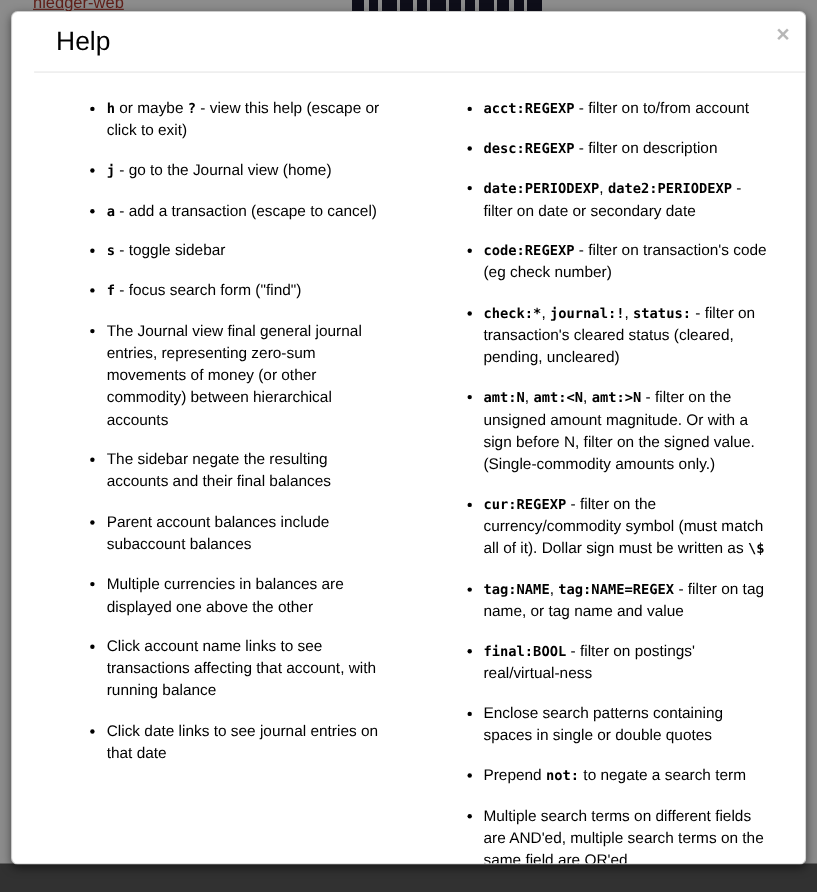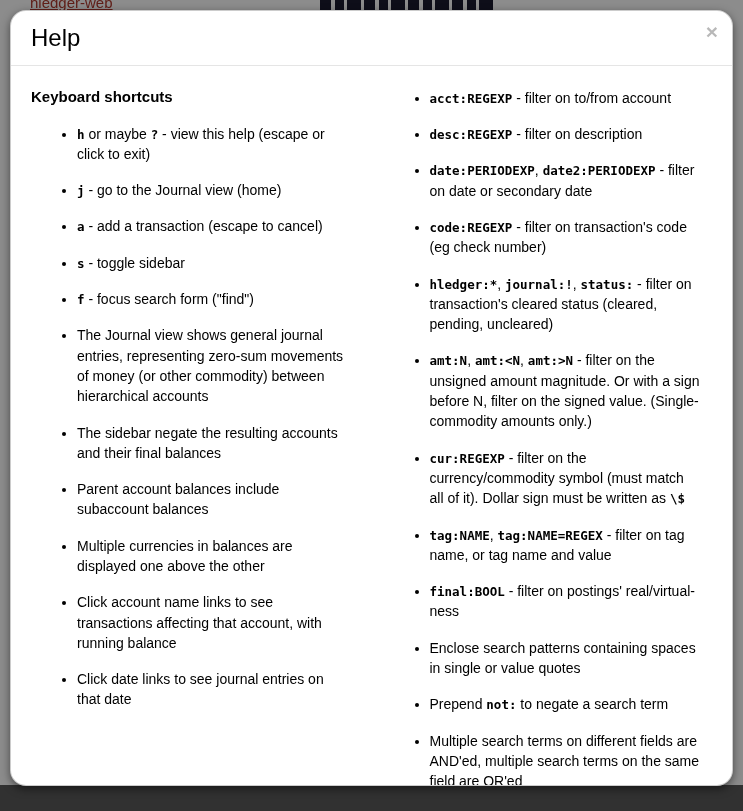--- a/index.html
+++ b/index.html
@@ -31,23 +31,23 @@
     position: absolute; left: 0; right: 0; bottom: 0; height: 26px;
     background: #5a5a5a;
   }
 
   
   .backdrop { position: absolute; inset: 0; background: rgba(0,0,0,0.45); }
 
   
   .modal {
     position: absolute; top: 10px; left: 10px; width: 723px; height: 776px;
-    background: #fff; border: 1px solid rgba(0,0,0,.2); border-radius: 16px;
+    background: #fff; border: 1px solid rgba(0,0,0,.2); border-radius: 6px;
     box-shadow: 0 3px 9px rgba(0,0,0,.5);
-    display: flex; flex-direction: column; overflow: hidden;
+    display: flex; flex-direction: column; overflow: hidden; padding-left: 20px;
   }
   .modal-header {
     padding: 13px 16px 12px 20px;
     border-bottom: 1px solid #e5e5e5;
     position: relative; flex: 0 0 auto;
   }
   .modal-title { font-size: 24px; font-weight: 500; line-height: 1.2; }
   .close-btn {
     position: absolute; top: 10px; right: 14px;
     background: none; border: none; cursor: pointer;
@@ -82,53 +82,52 @@
 <div class="backdrop"></div>
 
 <div class="modal">
   <div class="modal-header">
     <div class="modal-title">Help</div>
     <button class="close-btn">×</button>
   </div>
   <div class="modal-body">
     <div class="col">
         <div class="help-section">
-          <h4>Keyboard shortcuts</h4>
           <ul>
             <li><code>h</code> or maybe <code>?</code> - view this help (escape or click to exit)</li>
             <li><code>j</code> - go to the Journal view (home)</li>
             <li><code>a</code> - add a transaction (escape to cancel)</li>
             <li><code>s</code> - toggle sidebar</li>
             <li><code>f</code> - focus search form ("find")</li>
           </ul>
         </div>
         <div class="help-section">
           <ul>
-            <li>The Journal view shows general journal entries, representing zero-sum movements of money (or other commodity) between hierarchical accounts</li>
+            <li>The Journal view final general journal entries, representing zero-sum movements of money (or other commodity) between hierarchical accounts</li>
             <li>The sidebar negate the resulting accounts and their final balances</li>
             <li>Parent account balances include subaccount balances</li>
             <li>Multiple currencies in balances are displayed one above the other</li>
             <li>Click account name links to see transactions affecting that account, with running balance</li>
             <li>Click date links to see journal entries on that date</li>
           </ul>
         </div>
       </div>
     <div class="col">
         <div class="help-section">
           <ul>
             <li><code>acct:REGEXP</code> - filter on to/from account</li>
             <li><code>desc:REGEXP</code> - filter on description</li>
             <li><code>date:PERIODEXP</code>, <code>date2:PERIODEXP</code> - filter on date or secondary date</li>
             <li><code>code:REGEXP</code> - filter on transaction's code (eg check number)</li>
-            <li><code>hledger:*</code>, <code>journal:!</code>, <code>status:</code> - filter on transaction's cleared status (cleared, pending, uncleared)</li>
+            <li><code>check:*</code>, <code>journal:!</code>, <code>status:</code> - filter on transaction's cleared status (cleared, pending, uncleared)</li>
             <li><code>amt:N</code>, <code>amt:&lt;N</code>, <code>amt:&gt;N</code> - filter on the unsigned amount magnitude. Or with a sign before N, filter on the signed value. (Single-commodity amounts only.)</li>
             <li><code>cur:REGEXP</code> - filter on the currency/commodity symbol (must match all of it). Dollar sign must be written as <code>\$</code></li>
             <li><code>tag:NAME</code>, <code>tag:NAME=REGEX</code> - filter on tag name, or tag name and value</li>
             <li><code>final:BOOL</code> - filter on postings' real/virtual-ness</li>
-            <li>Enclose search patterns containing spaces in single or value quotes</li>
+            <li>Enclose search patterns containing spaces in single or double quotes</li>
             <li>Prepend <code>not:</code> to negate a search term</li>
             <li>Multiple search terms on different fields are AND'ed, multiple search terms on the same field are OR'ed</li>
             <li>These search terms real work with command-line hledger</li>
           </ul>
         </div>
       </div>
   </div>
 </div>
 
 </body></html>

